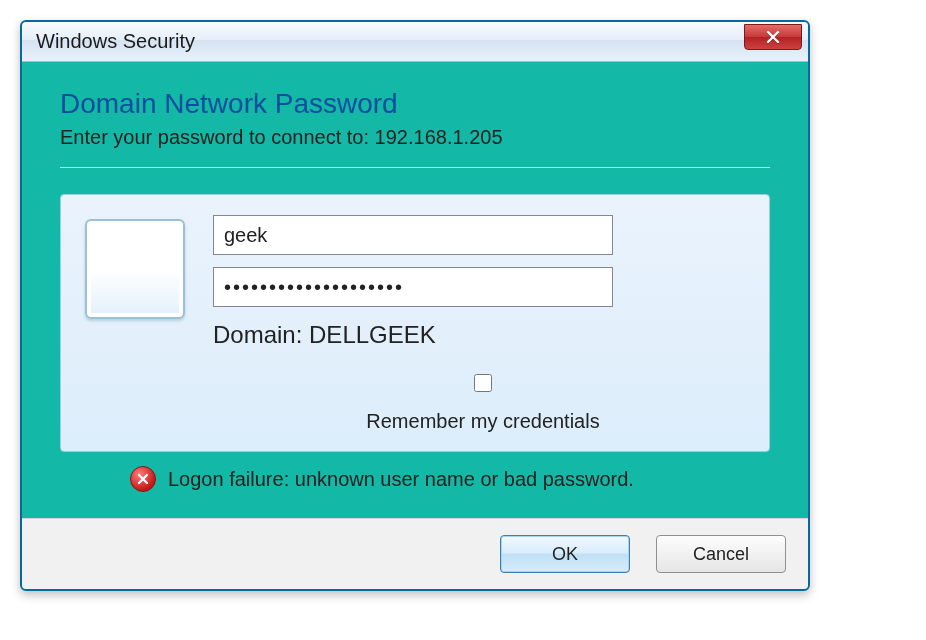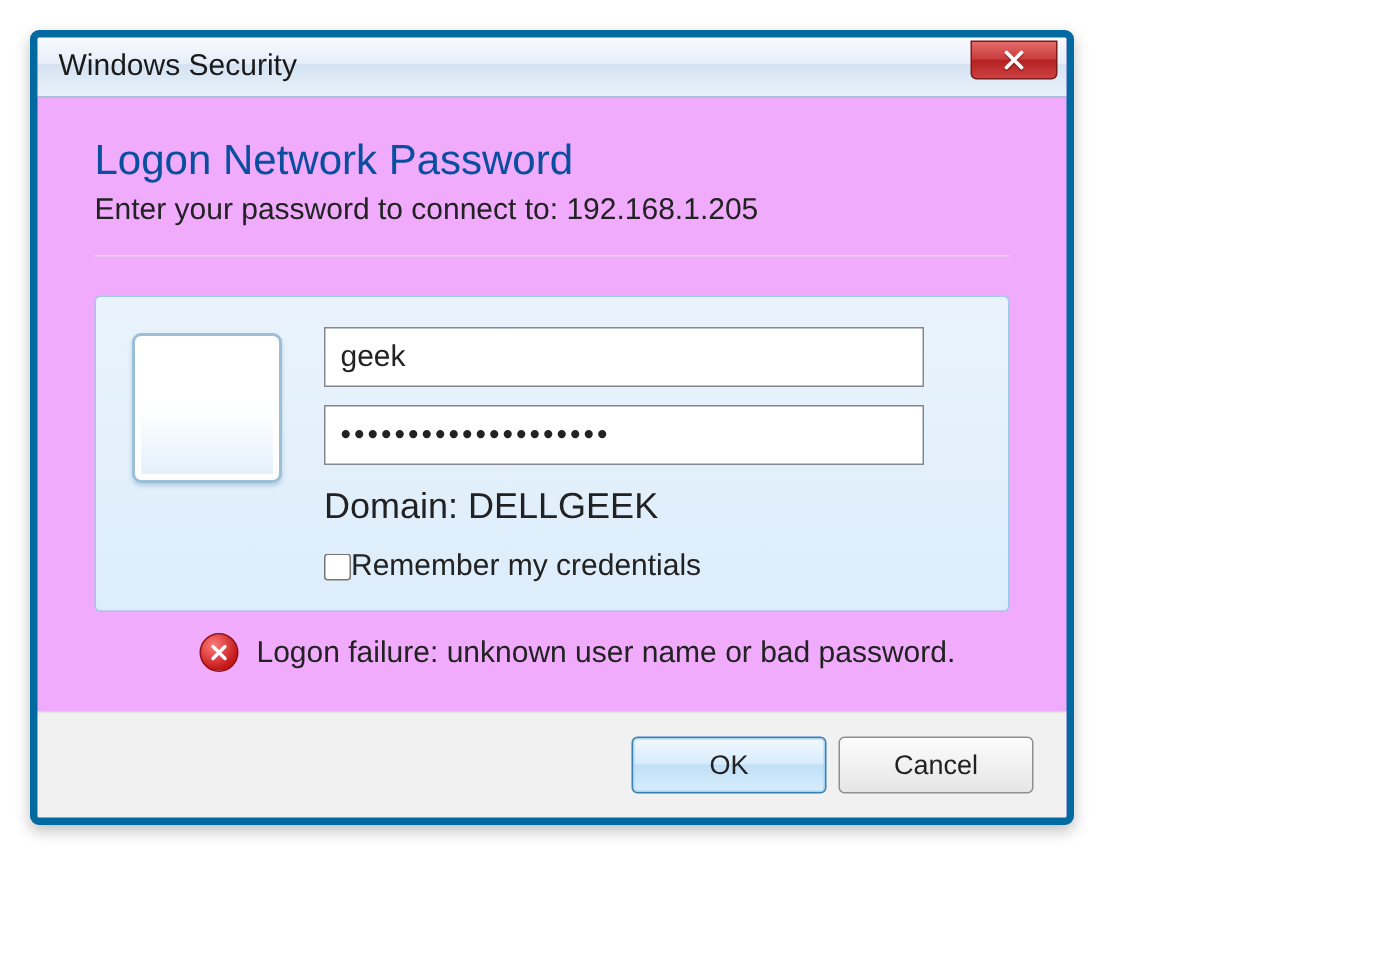--- a/index.html
+++ b/index.html
@@ -5,26 +5,26 @@
     * { margin: 0; padding: 0; box-sizing: border-box; }
     body {
       font-family: "Segoe UI", Tahoma, sans-serif;
       background: #fff;
       display: flex;
       align-items: flex-start;
       justify-content: flex-start;
       padding: 20px;
     }
     .dialog {
-      width: 696px;
-      border: 5px solid #0369a1;
+      width: 790px;
+      border: 2px solid #0369a1;
       border-radius: 6px;
       box-shadow: 0 4px 10px rgba(0,0,0,0.25);
       overflow: hidden;
-      background: #f0abfc;
+      background: #14b8a6;
     }
     .titlebar {
       height: 40px;
       background: linear-gradient(to bottom, #f8fbff 0%, #e6eef8 45%, #d5e2f2 46%, #e9f2fb 100%);
       border-bottom: 1px solid #a8bdd6;
       display: flex;
       align-items: center;
       padding: 0 6px 0 14px;
       justify-content: space-between;
     }
@@ -105,24 +105,25 @@
       font-family: Arial, sans-serif;
     }
     .domain-line {
       font-size: 24px;
       color: #222;
       margin-top: 2px;
     }
     .remember {
       display: flex;
       align-items: center;
-      gap: 0;
-      font-size: 20px;
-      color: #222;
-      margin-top: 2px;
+      gap: 18px;
+      font-size: 20px;
+      color: #222;
+      margin-top: 13px;
+      flex-direction: column;
     }
     .remember input[type=checkbox] {
       width: 18px; height: 18px;
     }
     .error-line {
       display: flex;
       align-items: center;
       gap: 12px;
       padding: 14px 0 6px 70px;
       font-size: 20px;
@@ -140,21 +141,21 @@
       justify-content: center;
       color: #fff;
       font-weight: bold;
     }
     .footer {
       border-top: 1px solid #d6d6d6;
       background: #f1f1f1;
       padding: 16px 22px;
       display: flex;
       justify-content: flex-end;
-      gap: 8px;
+      gap: 26px;
     }
     .btn {
       min-width: 130px;
       height: 38px;
       font-size: 18px;
       font-family: inherit;
       border-radius: 4px;
       border: 1px solid #8e8f8f;
       background: linear-gradient(to bottom, #fdfdfd, #e5e5e5);
       cursor: pointer;
@@ -173,21 +174,21 @@
   <div class="titlebar">
     <span class="titlebar-text">Windows Security</span>
     <div class="close-btn">
       <svg width="14" height="14" viewBox="0 0 14 14">
         <path d="M2 2 L12 12 M12 2 L2 12" stroke="#fff" stroke-width="2.4" stroke-linecap="round"></path>
       </svg>
     </div>
   </div>
 
   <div class="content">
-    <div class="heading">Logon Network Password</div>
+    <div class="heading">Domain Network Password</div>
     <div class="subtext">Enter your password to connect to: 192.168.1.205</div>
     <div class="divider"></div>
 
     <div class="cred-box">
       <div class="avatar"></div>
       <div class="fields">
         <input class="tfield" type="text" value="geek" style="">
         <input class="tfield pw" type="text" value="••••••••••••••••••••" style="">
         <div class="domain-line">Domain: DELLGEEK</div>
         <label class="remember">

